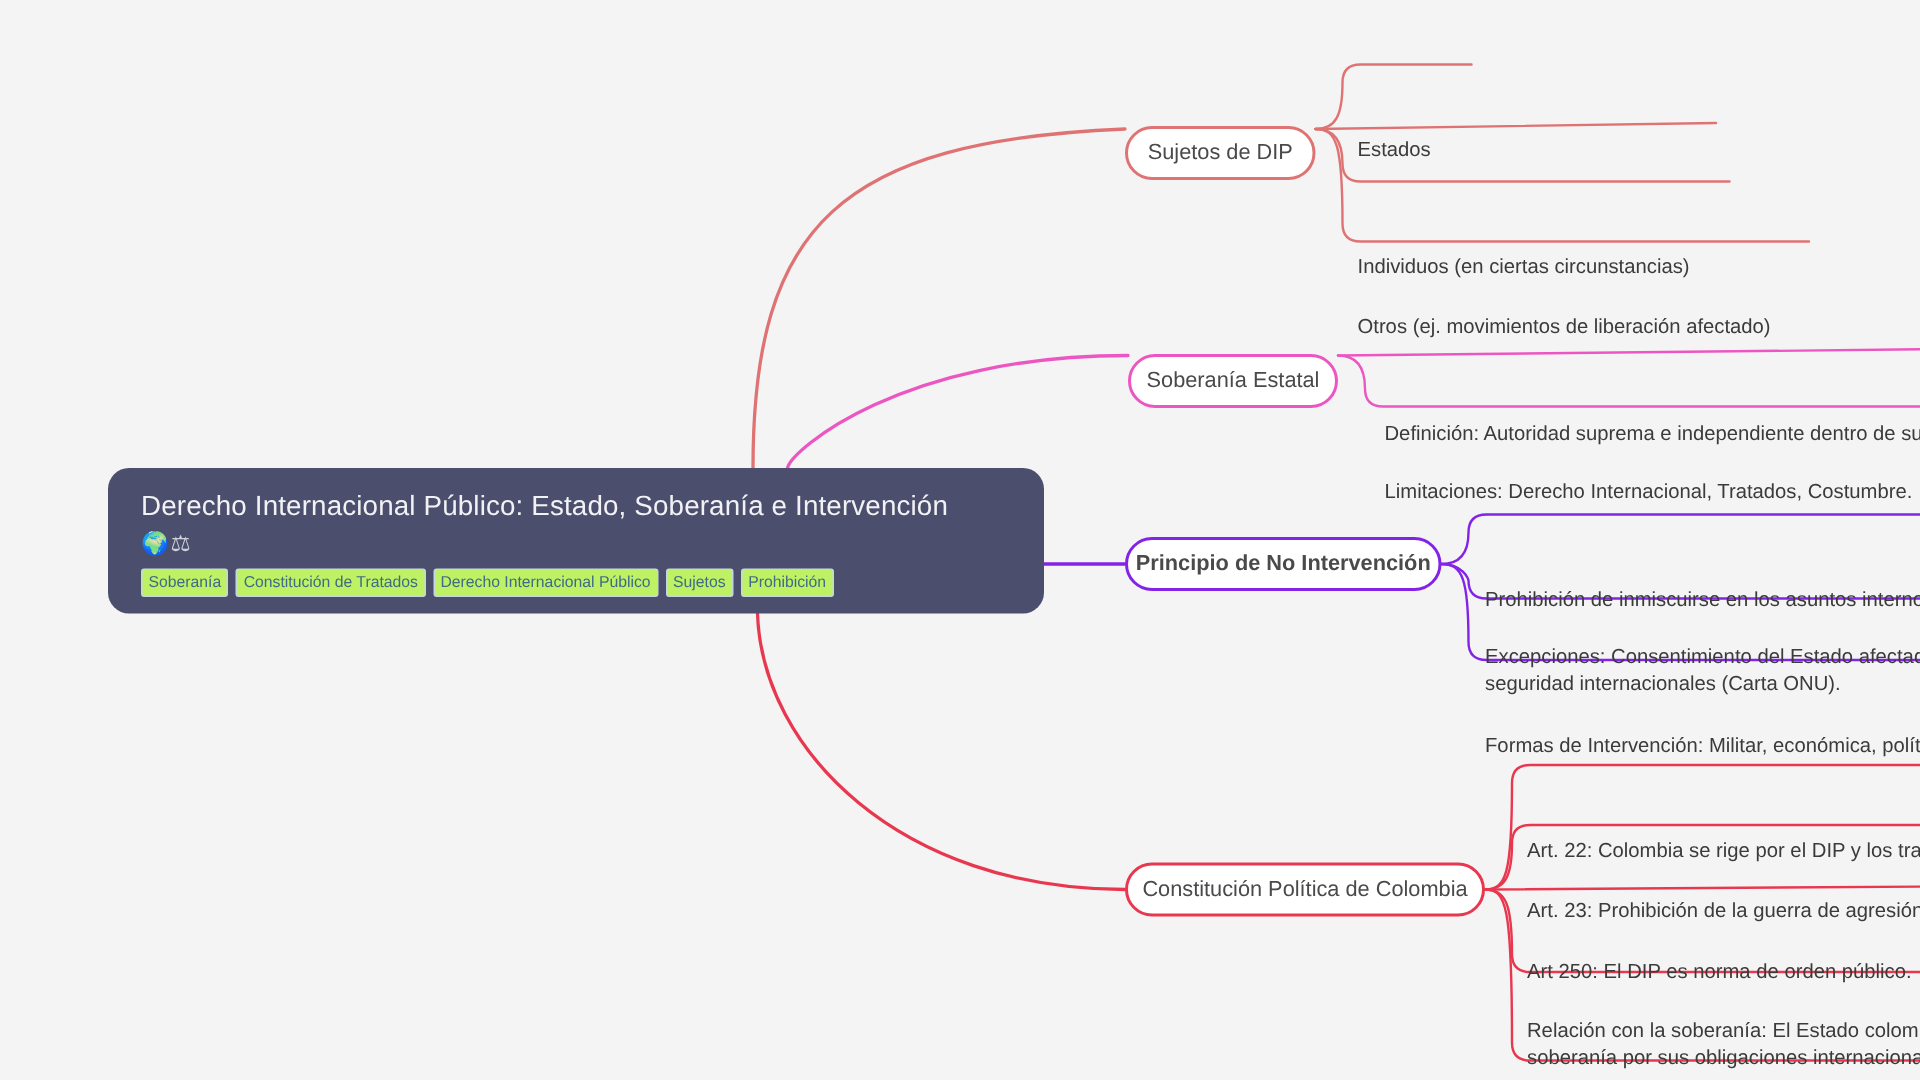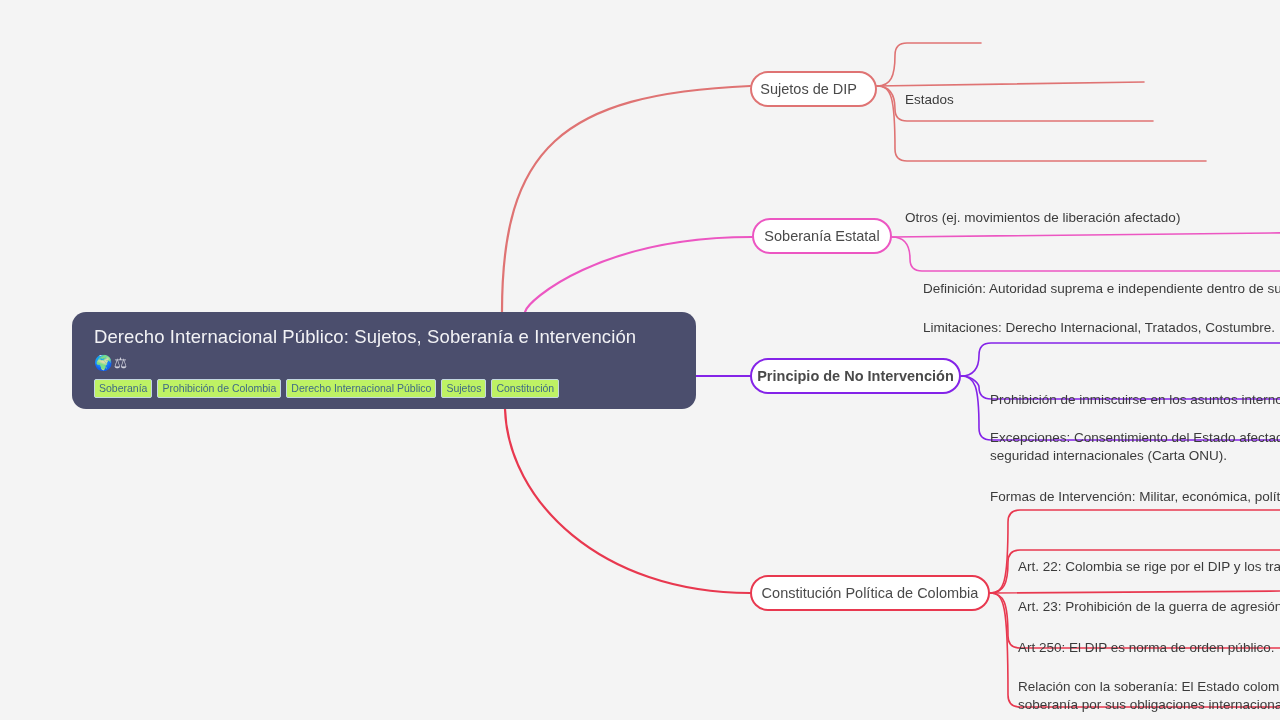--- a/index.html
+++ b/index.html
@@ -128,44 +128,47 @@
       <path d="M 961,376 C 975,376 979,386 979,428 Q 979,440 991,440 L 1340,440" stroke="#8423e8" stroke-width="1.6" fill="none" stroke-linecap="round"></path>
       <path d="M 505,409 C 508,500 600,593 750,593" stroke="#e8384f" stroke-width="2.2" fill="none" stroke-linecap="round"></path>
       <path d="M 990,593 C 1004,593 1008,583 1008,522 Q 1008,510 1020,510 L 1368,510" stroke="#e8384f" stroke-width="1.6" fill="none" stroke-linecap="round"></path>
       <path d="M 990,593 C 1004,593 1008,583 1008,562 Q 1008,550 1020,550 L 1338,550" stroke="#e8384f" stroke-width="1.6" fill="none" stroke-linecap="round"></path>
       <path d="M 990,593 L 1288,591" stroke="#e8384f" stroke-width="1.6" fill="none" stroke-linecap="round"></path>
       <path d="M 990,593 C 1004,593 1008,603 1008,636 Q 1008,648 1020,648 L 1368,648" stroke="#e8384f" stroke-width="1.6" fill="none" stroke-linecap="round"></path>
       <path d="M 990,593 C 1004,593 1008,603 1008,695 Q 1008,707 1020,707 L 1368,707" stroke="#e8384f" stroke-width="1.6" fill="none" stroke-linecap="round"></path>
     </svg>
 
   <div id="root-node">
-    <div id="root-title">Derecho Internacional Público: Sujetos, Soberanía e Intervención</div>
+    <div id="root-title">Derecho Internacional Público: Estado, Soberanía e Intervención</div>
     <div id="root-emojis">
       <span>🌍</span><span>⚖</span>
     </div>
     <div id="root-tags">
       <span class="tag">Soberanía</span>
-      <span class="tag">Prohibición de Colombia</span>
+      <span class="tag">Constitución de Tratados</span>
       <span class="tag">Derecho Internacional Público</span>
       <span class="tag">Sujetos</span>
-      <span class="tag">Constitución</span>
+      <span class="tag">Prohibición</span>
     </div>
   </div>
 
-  <div class="branch" style="left: 750px; top: 71px; width: 127px; border-color: rgb(223, 115, 115); justify-content: flex-end;">
+  <div class="branch" style="left: 750px; top: 84px; width: 127px; border-color: rgb(223, 115, 115);">
     <span class="branch-label">Sujetos de DIP</span>
   </div>
   <div class="leaf" style="left: 905px; top: 22px; width: 56px;">
     <span class="leaf-label">Estados</span>
   </div>
+  <div class="leaf" style="left: 905px; top: 100px; width: 228px;">
+    <span class="leaf-label">Individuos (en ciertas circunstancias)</span>
+  </div>
   <div class="leaf" style="left: 905px; top: 140px; width: 281px;">
     <span class="leaf-label">Otros (ej. movimientos de liberación afectado)</span>
   </div>
 
-  <div class="branch" style="left: 752px; top: 218px; width: 140px; border-color: rgb(236, 86, 194);">
+  <div class="branch" style="left: 752px; top: 236px; width: 140px; border-color: rgb(236, 86, 194);">
     <span class="branch-label">Soberanía Estatal</span>
   </div>
   <div class="leaf" style="left: 923px; top: 211px; width: 420px;">
     <span class="leaf-label">Definición: Autoridad suprema e independiente dentro de su territorio.</span>
   </div>
   <div class="leaf" style="left: 923px; top: 250px; width: 365px;">
     <span class="leaf-label">Limitaciones: Derecho Internacional, Tratados, Costumbre.</span>
   </div>
 
   <div class="branch" style="left: 750px; top: 358px; width: 211px; border-color: rgb(132, 35, 232); font-weight: bold;">

